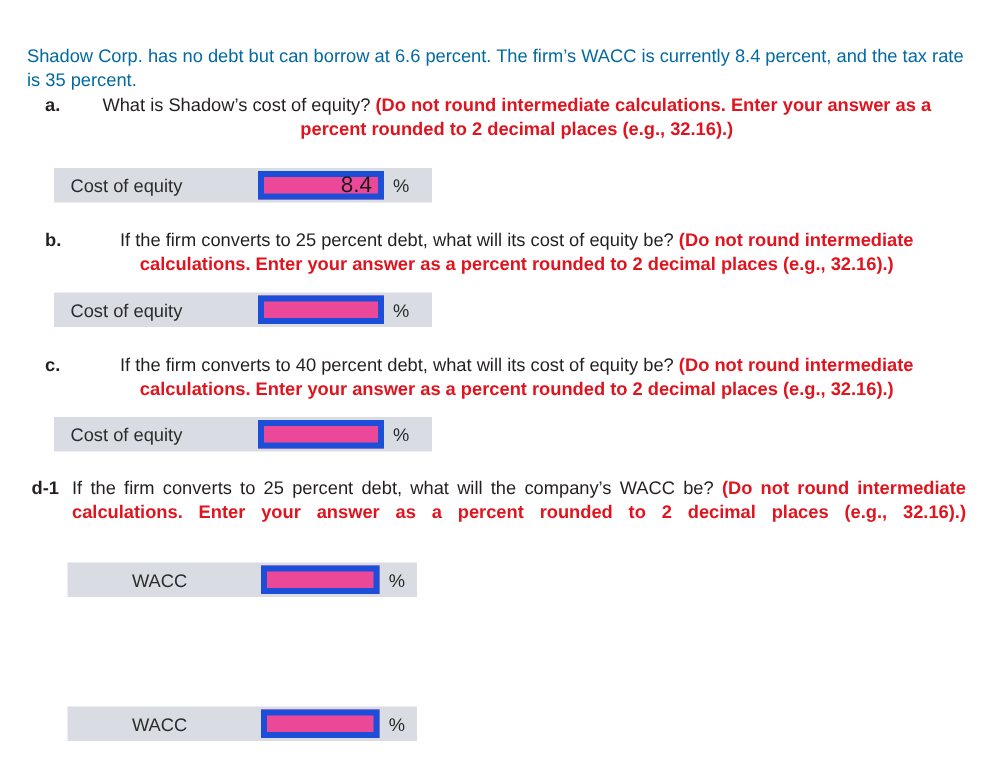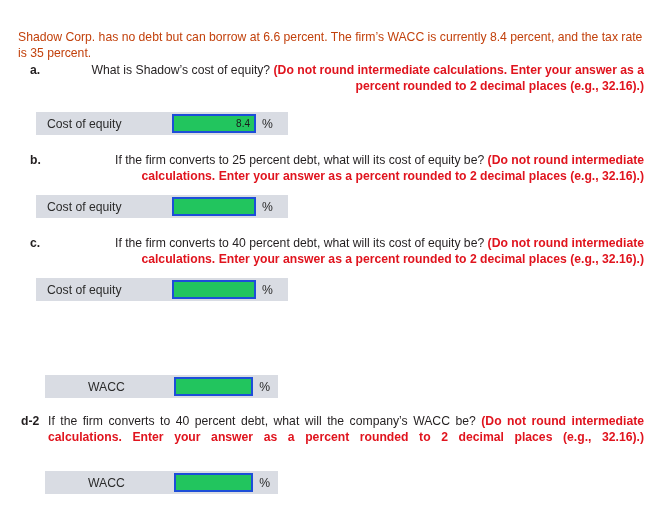--- a/index.html
+++ b/index.html
@@ -24,21 +24,21 @@
   }
 
   
   .intro {
     position: absolute;
     left: 18px;
     top: 17px;
     width: 626px;
     font-size: 12.2px;
     line-height: 16px;
-    color: #c2410c;
+    color: #0369a1;
     text-align: left;
   }
 
   
   .q {
     position: absolute;
   }
   .q-marker {
     position: absolute;
     left: 0;
@@ -54,21 +54,21 @@
     line-height: 16px;
     color: #231f20;
   }
   .q-body .hl {
     color: #e0141e;
     font-weight: bold;
   }
 
   
   .q-abc { left: 30px; width: 614px; }
-  .q-abc .q-body { margin-left: 15px; text-align: right; }
+  .q-abc .q-body { margin-left: 15px; text-align: center; }
 
   
   .q-d { left: 21px; width: 623px; }
   .q-d .q-body { margin-left: 27px; text-align: justify; }
   .q-d .q-body::after { content: ""; display: inline-block; width: 100%; }
 
   
   .ans-table {
     position: absolute;
     display: flex;
@@ -84,25 +84,25 @@
     padding-left: 11px;
     box-sizing: border-box;
     text-align: right;
   }
   .ans-input-wrap {
     display: flex;
     align-items: center;
   }
   .ans-input {
     height: 19px;
-    background: #22c55e;
-    border: 2px solid #1d4ed8;
+    background: #ec4899;
+    border: 4px solid #1d4ed8;
     box-sizing: border-box;
     font-family: "Liberation Sans", sans-serif;
-    font-size: 10px;
+    font-size: 15px;
     color: #1a1a1a;
     text-align: right;
     padding: 0 4px;
     outline: none;
     display: flex;
     align-items: center;
     justify-content: flex-end;
   }
   .ans-unit {
     display: flex;
@@ -159,32 +159,32 @@
     <div class="q-body"><span>If the firm converts to 40 percent debt, what will its cost of equity be? </span><span class="hl">(Do not round intermediate calculations. Enter your answer as a percent rounded to 2 decimal places (e.g., 32.16).)</span></div>
   </div>
   <div class="ans-table tbl-c" style="top:278px;">
     <div class="ans-label">Cost of equity</div>
     <div class="ans-input-wrap">
       <div class="ans-input"></div>
       <div class="ans-unit">%</div>
     </div>
   </div>
 
+  <div class="q q-d" style="top:317px;">
+    <span class="q-marker">d-1</span>
+    <div class="q-body"><span>If the firm converts to 25 percent debt, what will the company’s WACC be? </span><span class="hl">(Do not round intermediate calculations. Enter your answer as a percent rounded to 2 decimal places (e.g., 32.16).)</span></div>
+  </div>
   <div class="ans-table tbl-d1" style="top:375px;">
     <div class="ans-label">WACC</div>
     <div class="ans-input-wrap">
       <div class="ans-input"></div>
       <div class="ans-unit">%</div>
     </div>
   </div>
 
-  <div class="q q-d" style="top:413px;">
-    <span class="q-marker">d-2</span>
-    <div class="q-body"><span>If the firm converts to 40 percent debt, what will the company’s WACC be? </span><span class="hl">(Do not round intermediate calculations. Enter your answer as a percent rounded to 2 decimal places (e.g., 32.16).)</span></div>
-  </div>
   <div class="ans-table tbl-d2" style="top:471px;">
     <div class="ans-label">WACC</div>
     <div class="ans-input-wrap">
       <div class="ans-input"></div>
       <div class="ans-unit">%</div>
     </div>
   </div>
 
 </div>
 

